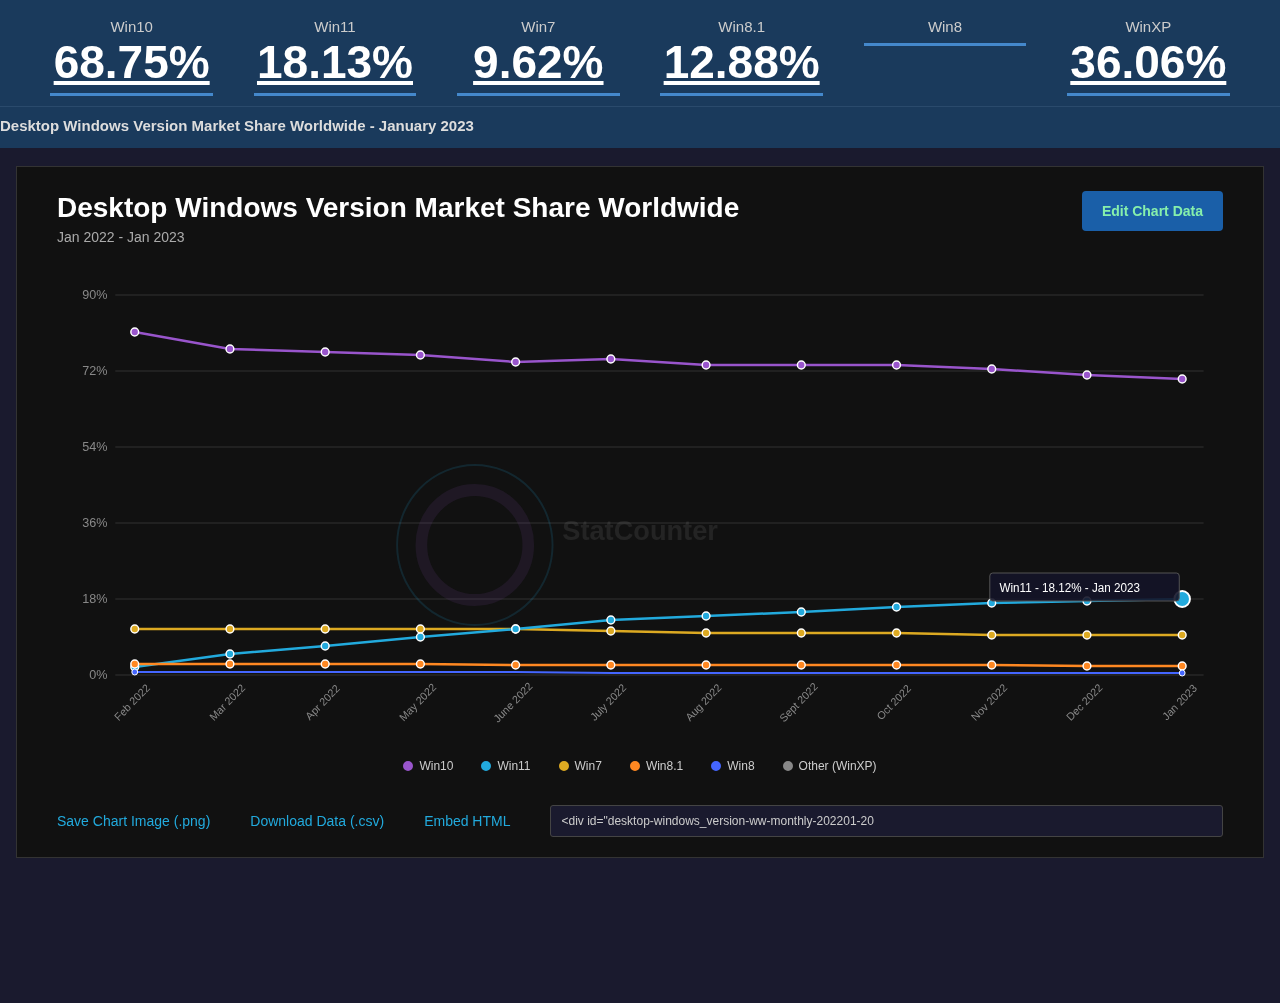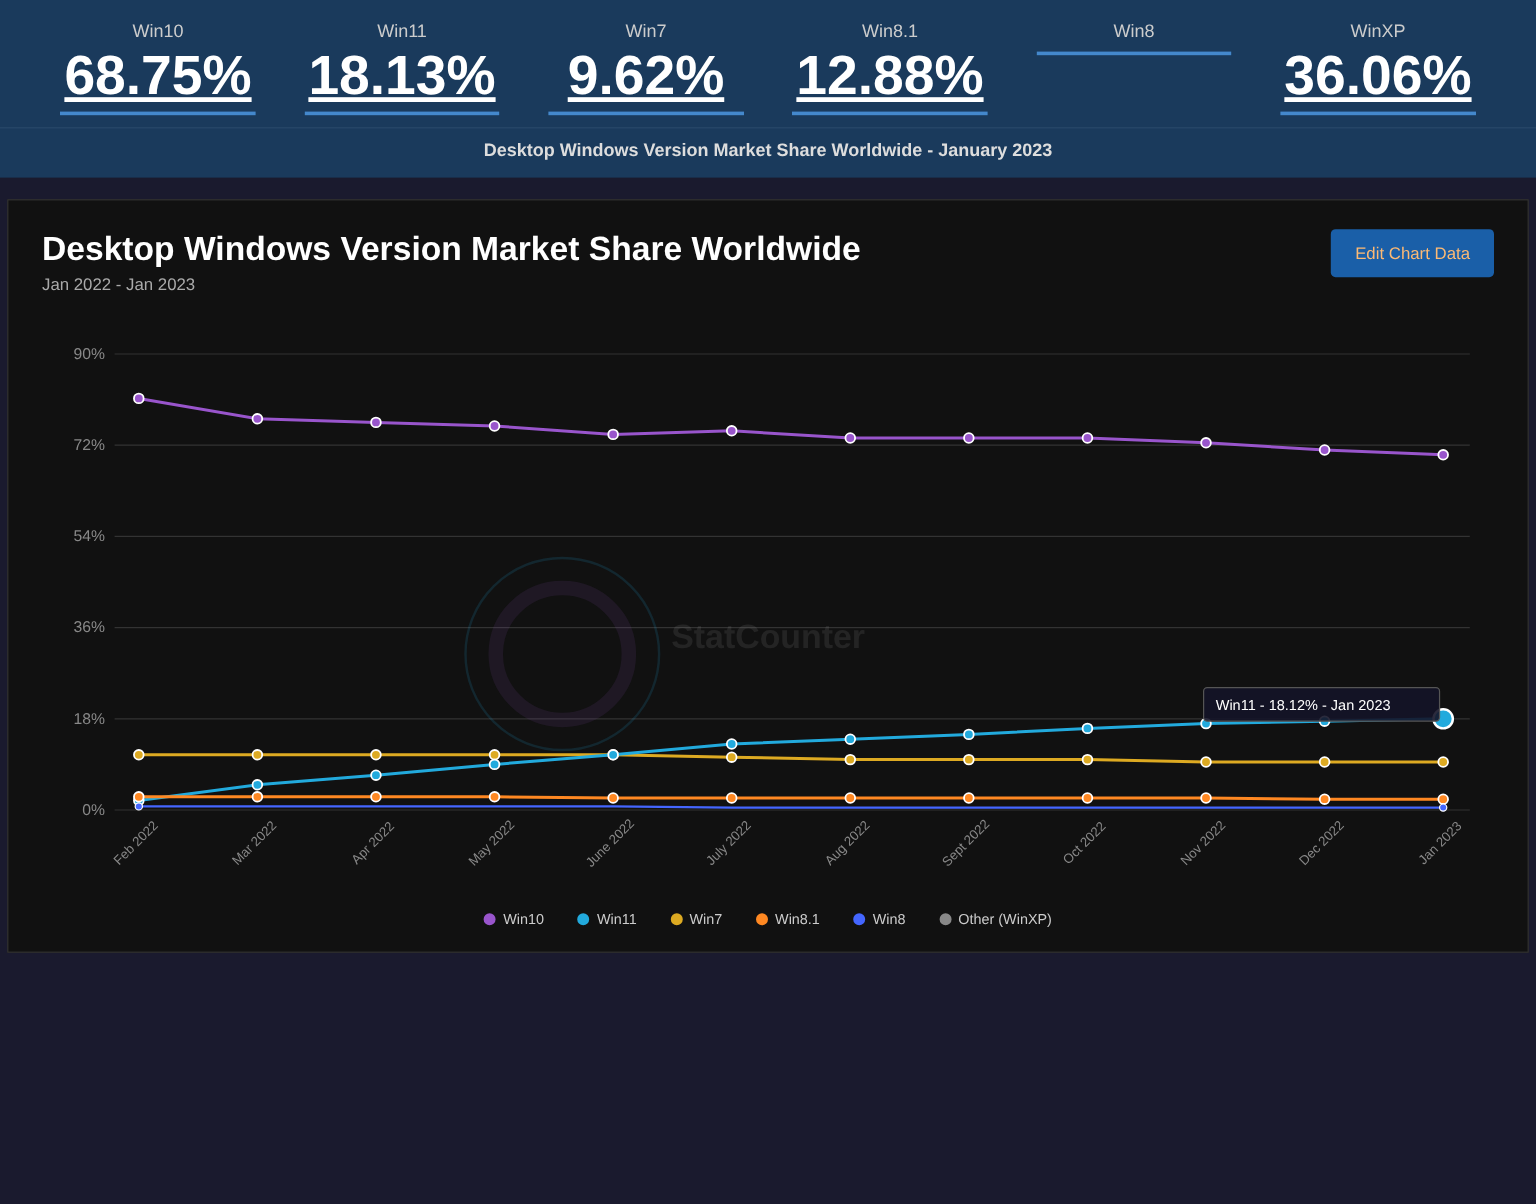--- a/index.html
+++ b/index.html
@@ -38,35 +38,34 @@
     .stat-bar-line {
       height: 3px;
       background: #4488cc;
       margin-top: 8px;
       width: 80%;
       margin-left: auto;
       margin-right: auto;
     }
     .subtitle-bar {
       background: #1a3a5c;
-      text-align: center;
       padding: 10px 0 14px;
       font-size: 15px;
       font-weight: bold;
       color: #ddd;
       border-top: 1px solid #2a4a6c;
     }
 
     
     .main-container {
       background: #111;
-      margin: 18px 6px 0;
+      margin: 18px 16px 0;
       border-radius: 0;
       border: 1px solid #333;
-      padding: 24px 28px 20px;
+      padding: 24px 40px 20px;
     }
 
     .chart-header {
       display: flex;
       justify-content: space-between;
       align-items: flex-start;
       margin-bottom: 20px;
     }
     .chart-title-block {}
     .chart-title {
@@ -75,26 +74,26 @@
       color: #fff;
       line-height: 1.2;
     }
     .chart-subtitle {
       font-size: 14px;
       color: #aaa;
       margin-top: 4px;
     }
     .edit-btn {
       background: #1a5fa8;
-      color: #fdba74;
+      color: #86efac;
       border: none;
       padding: 12px 20px;
       border-radius: 4px;
       font-size: 14px;
-      font-weight: normal;
+      font-weight: bold;
       cursor: pointer;
       white-space: nowrap;
     }
 
     
     .chart-area {
       width: 100%;
       position: relative;
       text-align: right;
     }
@@ -319,14 +318,20 @@
     <div class="legend-item">
       <div class="legend-dot" style="background:#4466ff;border-color:#4466ff;"></div>
       <span>Win8</span>
     </div>
     <div class="legend-item">
       <div class="legend-dot" style="background:#888;border-color:#888;"></div>
       <span>Other (WinXP)</span>
     </div>
   </div>
 
+  <div class="footer-links">
+    <a class="footer-link">Save Chart Image (.png)</a>
+    <a class="footer-link">Download Data (.csv)</a>
+    <a class="footer-link">Embed HTML</a>
+    <input type="text" class="embed-input" readonly="" value="&lt;div id=&quot;desktop-windows_version-ww-monthly-202201-20" style="">
+  </div>
 
 </div>
 
 </body></html>

